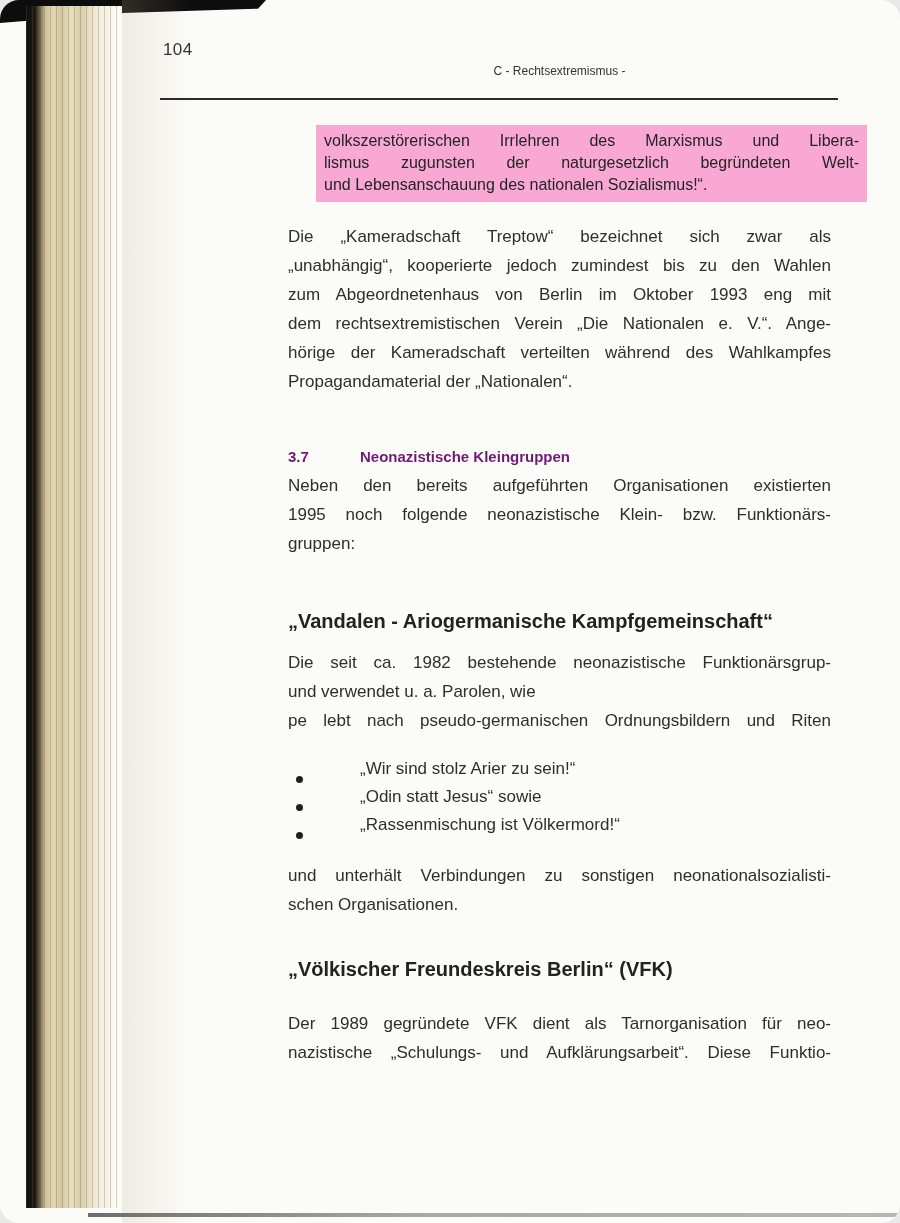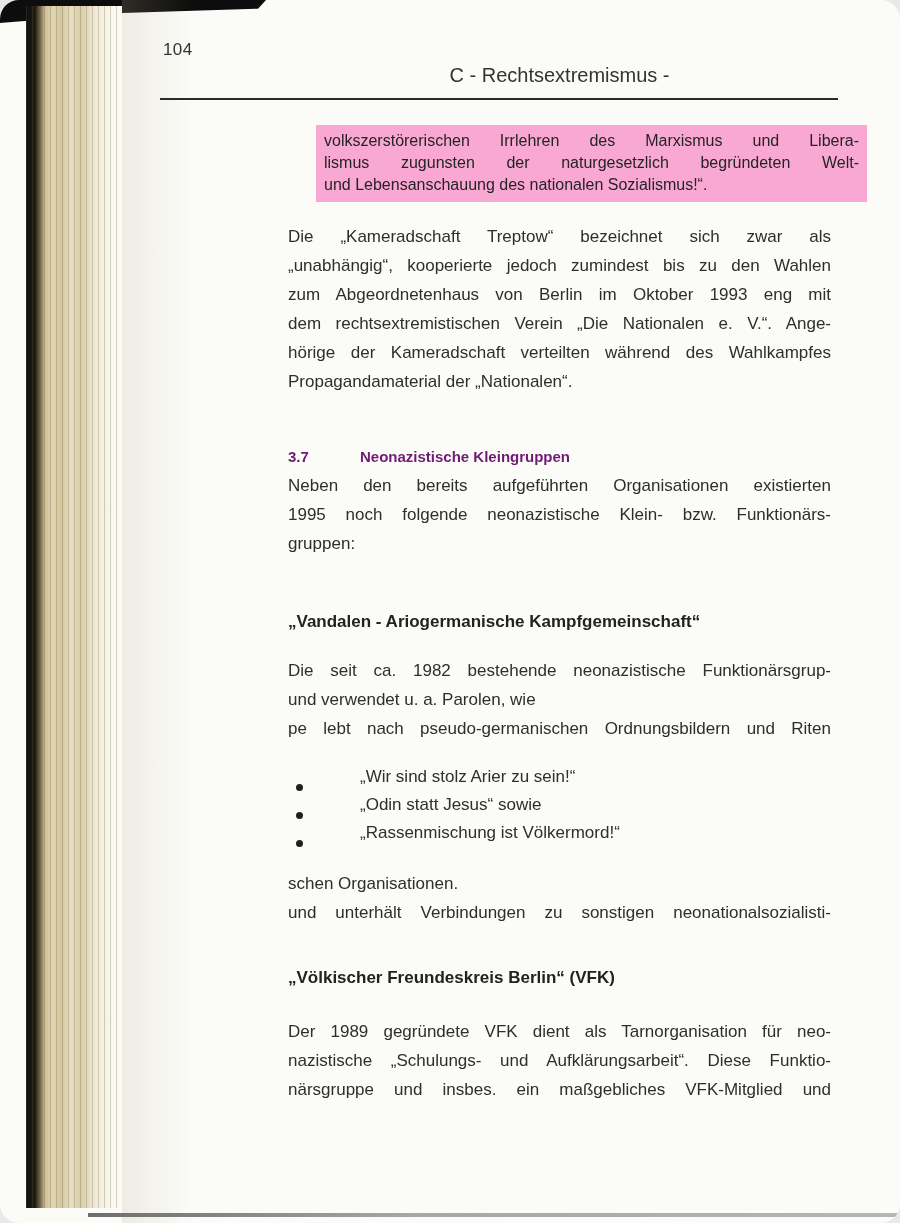--- a/index.html
+++ b/index.html
@@ -23,37 +23,37 @@
   .binding-shadow {
     position:absolute; left:122px; top:0; width:70px; height:100%;
     background:linear-gradient(90deg, rgba(185,175,145,0.20), rgba(0,0,0,0));
   }
   .bottom-edge {
     position:absolute; left:88px; bottom:6px; width:812px; height:4px;
     background:linear-gradient(90deg, #6d6d6d, #a7a7a7 40%, #b6b6b6);
   }
   
   .pagenum { position:absolute; left:163px; top:40px; font-size:17px; letter-spacing:0.4px; color:#333; }
-  .running-head { position:absolute; left:288px; top:64px; width:543px; text-align:center; font-size:20px; color:#333; }
+  .running-head { position:absolute; left:288px; top:64px; width:543px; text-align:center; font-size:12px; color:#333; }
   .rule { position:absolute; left:160px; top:98px; width:678px; height:2px; background:#2b2b2b; }
   
   .quote {
     position:absolute; left:316px; top:125px; width:551px;
     background:#f9a8d4; padding:5px 8px 6px; font-size:16px; line-height:22px; color:#242424;
   }
   
   .flow { position:absolute; left:288px; top:222px; width:543px; font-size:17px; line-height:29px; }
   .line { text-align:justify; text-align-last:justify; }
   .line.last { text-align-last:left; }
   .sec-heading { display:flex; margin-top:46px; font-weight:bold; font-size:15px; color:#701a75; }
   .sec-num { width:72px; flex:0 0 72px; }
-  .subheading { font-weight:bold; font-size:17px; color:#222; }
+  .subheading { font-weight:bold; font-size:20px; color:#222; }
   .m-p2 { }
   .m-hvan { margin-top:49px; }
-  .m-p3 { margin-top:20px; }
+  .m-p3 { margin-top:12px; }
   .m-bullets { margin-top:20px; }
   .m-p4 { margin-top:22px; }
   .m-hvfk { margin-top:36px; }
   .m-p5 { margin-top:25px; }
   .bullets { list-style:none; line-height:28px; }
   .bullets li { display:flex;align-items:flex-end; }
   .bullet-marker { flex:0 0 72px; padding-left:8px; display:flex; align-items:center; }
   .bullet-marker i { display:block; width:7px; height:7px; border-radius:50%; background:#1f1f1f; }
   .bullet-text { flex:1; }
 </style>
@@ -122,27 +122,26 @@
       </li>
       <li>
         <span class="bullet-marker">
             <i></i>
           </span>
         <span class="bullet-text">„Rassenmischung ist Völkermord!“</span>
       </li>
     </ul>
 
     <div class="para m-p4">
+        <div class="line">und unterhält Verbindungen zu sonstigen neonationalsozialisti-</div>
         <div class="line last">schen Organisationen.</div>
-        <div class="line">und unterhält Verbindungen zu sonstigen neonationalsozialisti-</div>
       </div>
 
     <div class="subheading m-hvfk">„Völkischer Freundeskreis Berlin“ (VFK)</div>
 
     <div class="para m-p5">
         <div class="line">Der 1989 gegründete VFK dient als Tarnorganisation für neo-</div>
         <div class="line">nazistische „Schulungs- und Aufklärungsarbeit“. Diese Funktio-</div>
-        <div class="line">närsgruppe und insbes. ein maßgebliches VFK-Mitglied und</div>
       </div>
 
   </div>
 
 </div>
 
 </body></html>

